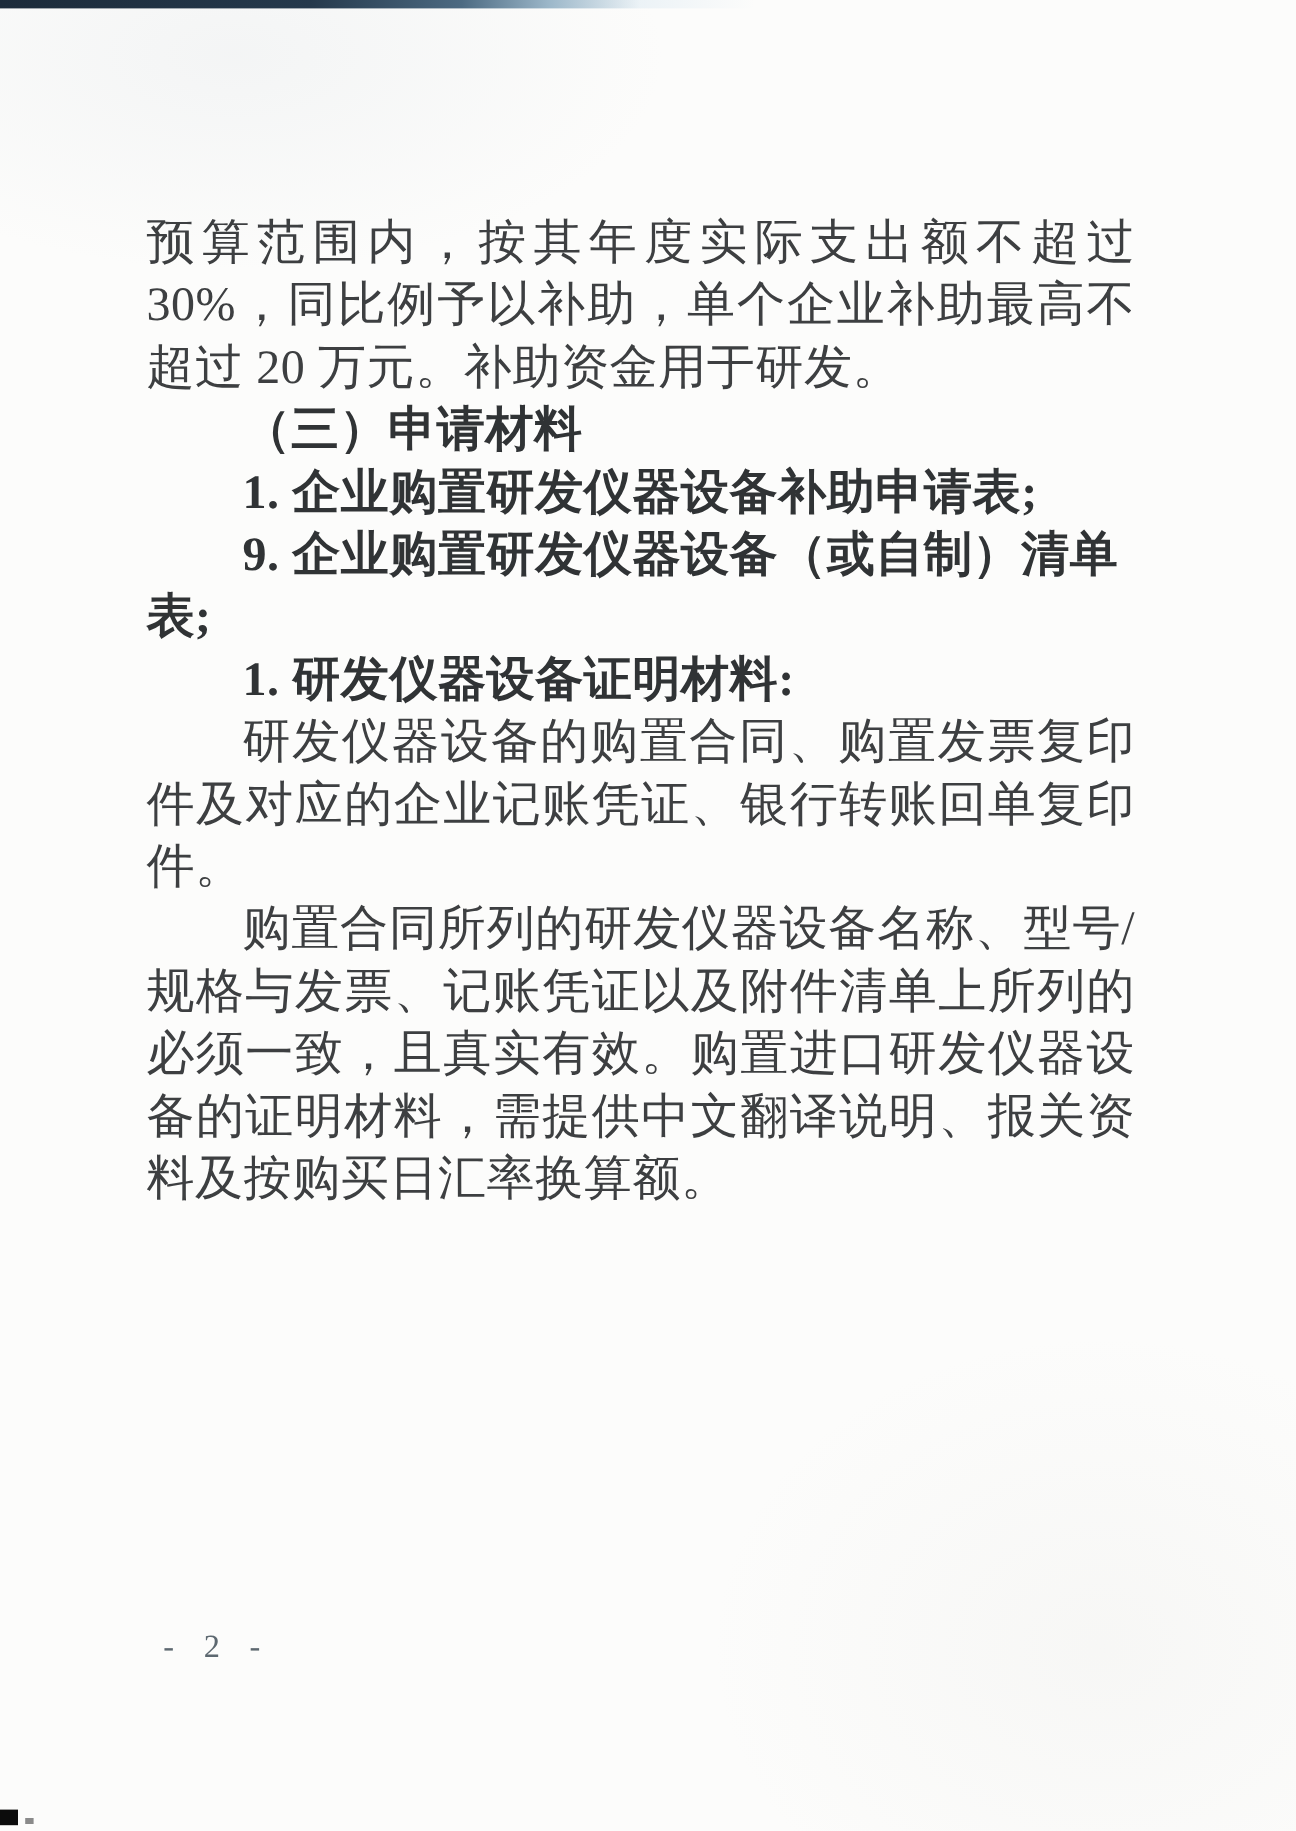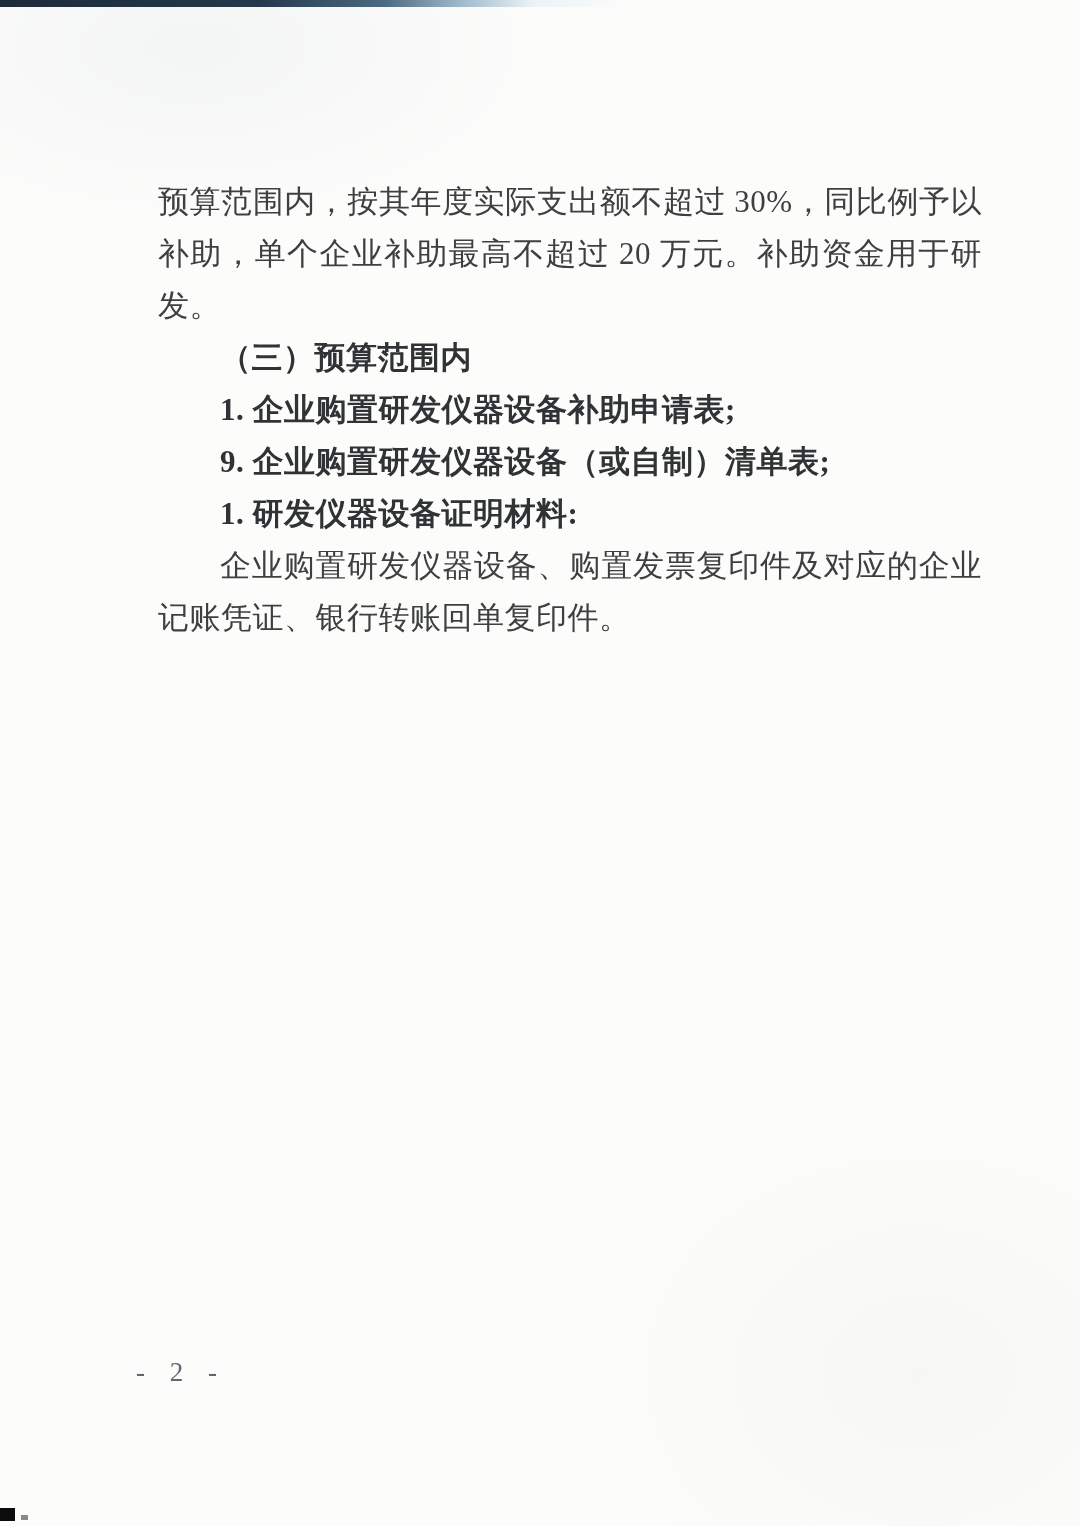--- a/index.html
+++ b/index.html
@@ -42,27 +42,26 @@
     width: 15px;
     height: 13px;
     background: #0c0c0c;
     box-shadow: 17px 3px 0 -4px #8a8a8a;
   }
   .content {
     position: absolute;
     left: 122px;
     top: 176px;
     width: 824px;
-    font-size: 31px;
+    font-size: 40px;
     line-height: 52px;
     color: #3d3f41;
     text-align: justify;
     text-justify: inter-ideograph;
     letter-spacing: 0.5px;
-    margin-left: 36px;
   }
   .para {
     margin: 0;
     text-indent: 2em;
   }
   .para.continuation {
     text-indent: 0;
   }
   .para.heading,
   .para.list-item {
@@ -83,24 +82,25 @@
 </style>
 </head>
 <body>
 
 <div class="page">
 
   <div class="top-edge"></div>
 
   <div class="content">
     <p class="para continuation">预算范围内，按其年度实际支出额不超过 30%，同比例予以补助，单个企业补助最高不超过 20 万元。补助资金用于研发。</p>
-    <p class="para heading">（三）预算范围内</p>
+    <p class="para heading">（三）申请材料</p>
     <p class="para list-item">1. 企业购置研发仪器设备补助申请表;</p>
     <p class="para list-item">9. 企业购置研发仪器设备（或自制）清单表;</p>
     <p class="para list-item">1. 研发仪器设备证明材料:</p>
-    <p class="para">企业购置研发仪器设备、购置发票复印件及对应的企业记账凭证、银行转账回单复印件。</p>
+    <p class="para">研发仪器设备的购置合同、购置发票复印件及对应的企业记账凭证、银行转账回单复印件。</p>
+    <p class="para">购置合同所列的研发仪器设备名称、型号/规格与发票、记账凭证以及附件清单上所列的必须一致，且真实有效。购置进口研发仪器设备的证明材料，需提供中文翻译说明、报关资料及按购买日汇率换算额。</p>
   </div>
 
   <div class="footer-pagenum">- 2 -</div>
 
   <div class="mark-bottom-left"></div>
 
 </div>
 
 </body></html>

